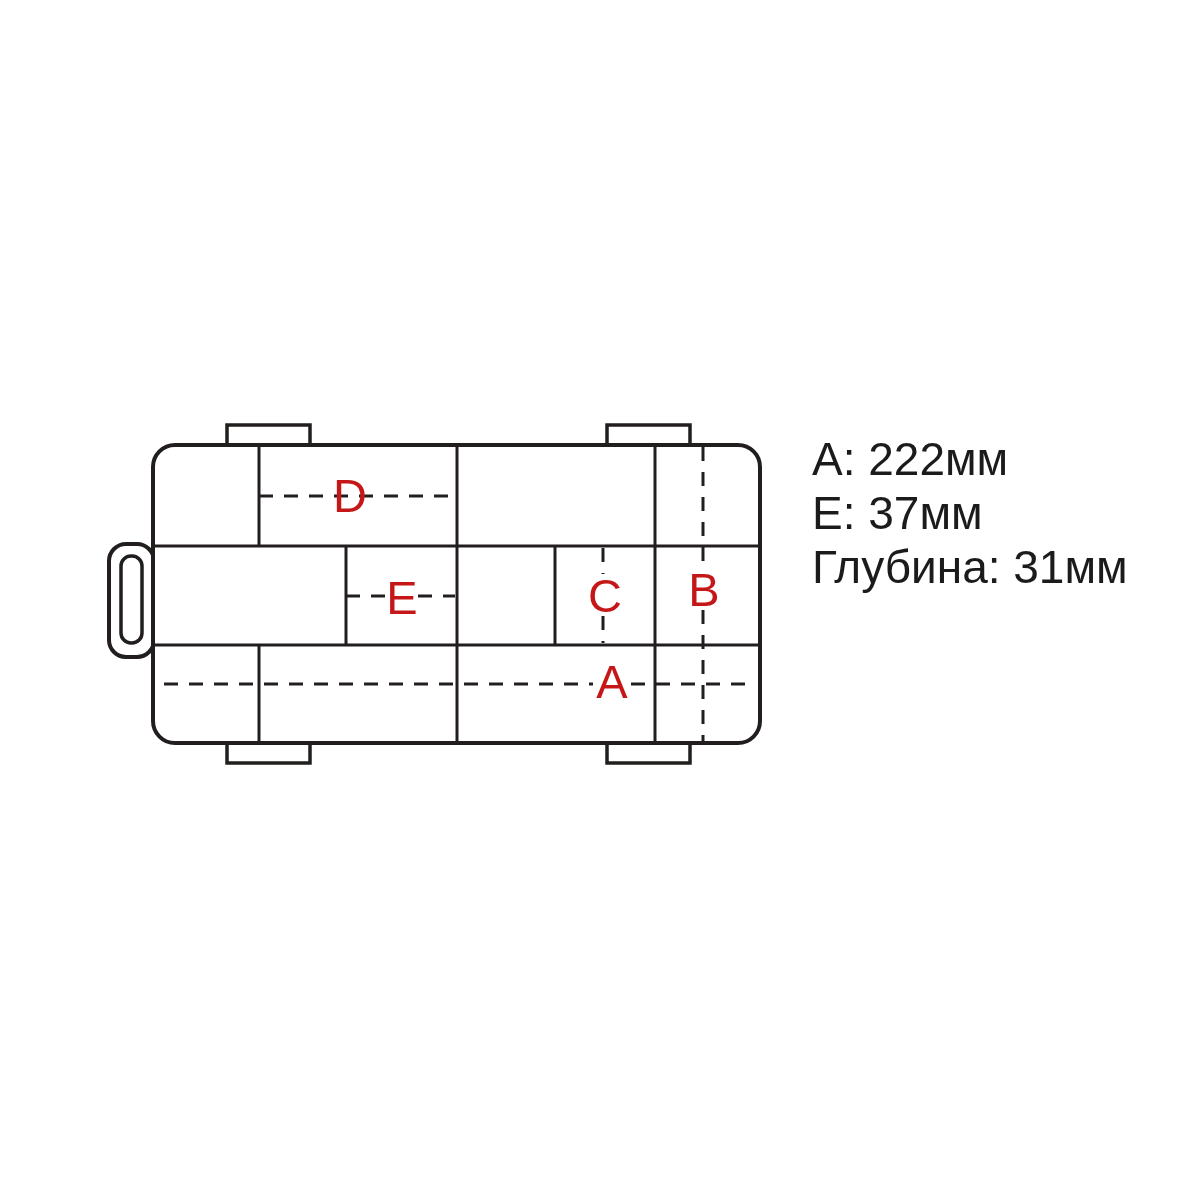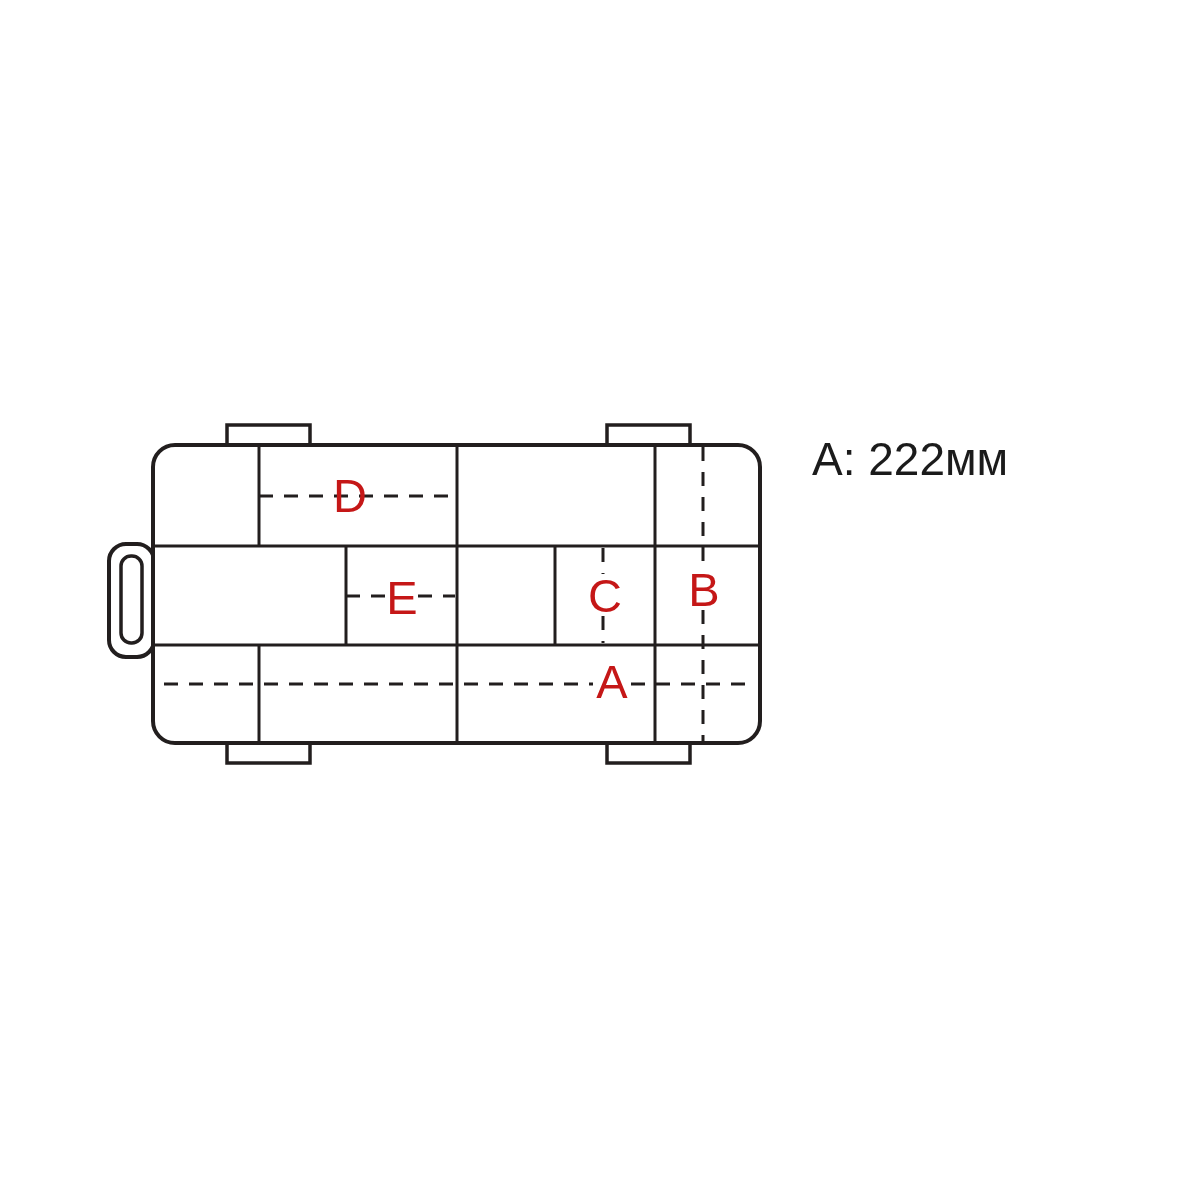--- a/index.html
+++ b/index.html
@@ -72,15 +72,17 @@
       <text class="marker-text" x="350" y="512">D</text>
       <text class="marker-text" x="402" y="614">E</text>
       <text class="marker-text" x="605" y="612">C</text>
       <text class="marker-text" x="704" y="606">B</text>
       <text class="marker-text" x="612" y="698">A</text>
     </g>
   </svg>
 
   <div class="legend">
     <div class="legend-line">A: 222мм</div>
+    <div class="legend-line">E: 37мм</div>
+    <div class="legend-line">Глубина: 31мм</div>
   </div>
 
 </div>
 
 </body></html>

